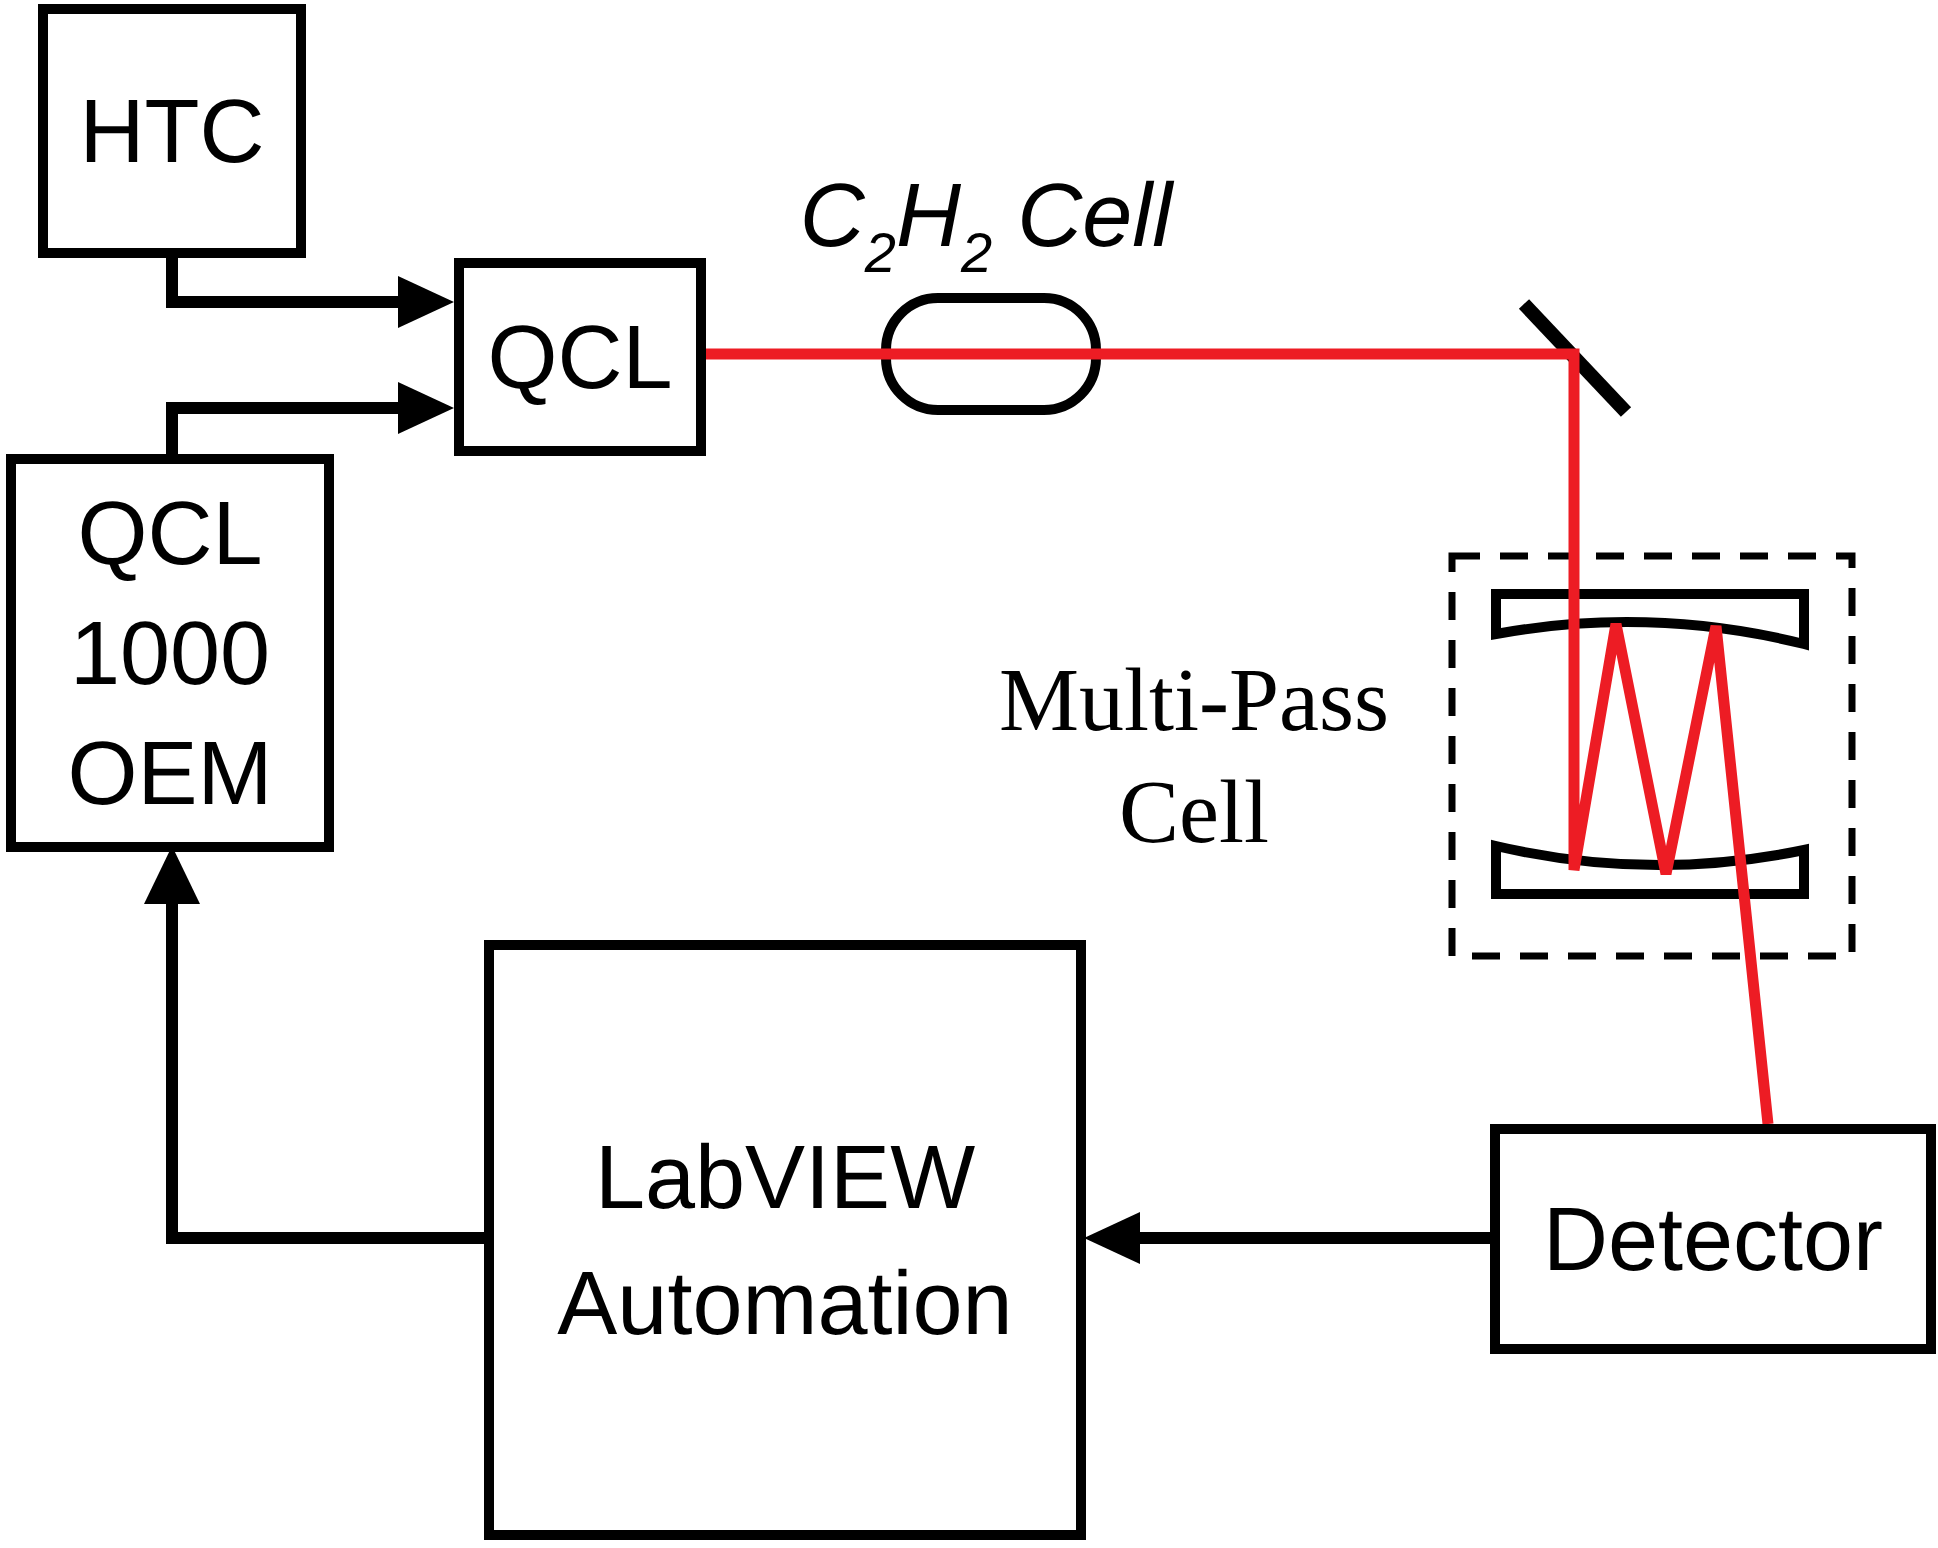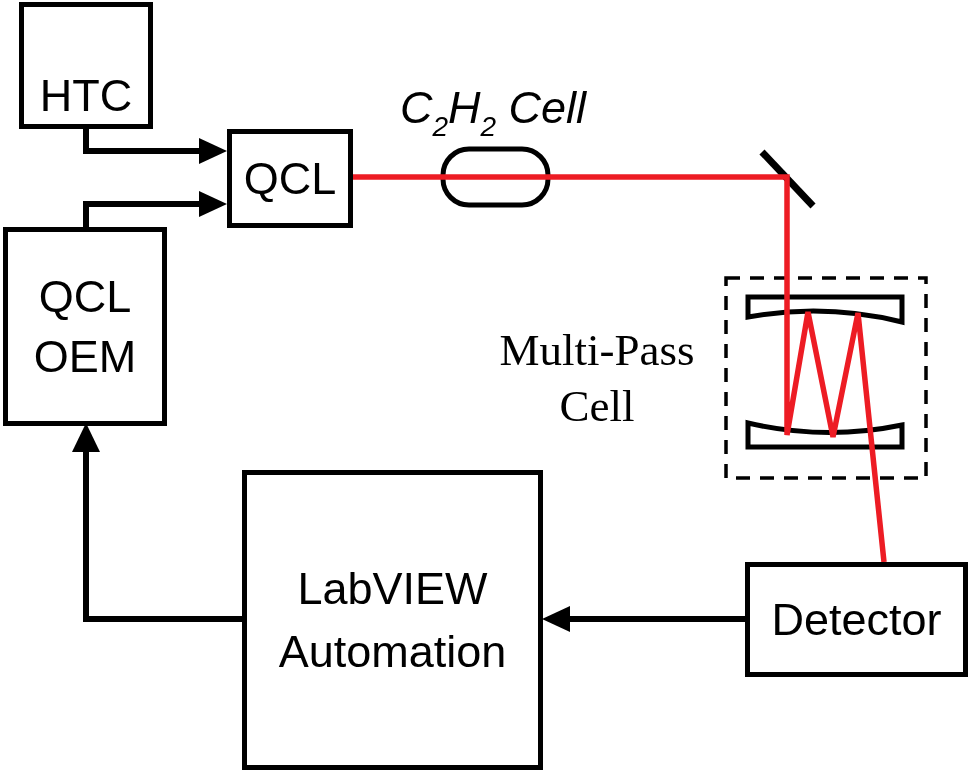--- a/index.html
+++ b/index.html
@@ -47,21 +47,21 @@
     white-space: nowrap;
     z-index: 3;
   }
   .freelabel sub.s {
     font-size: 28px;
     vertical-align: baseline;
     position: relative;
     top: 13px;
     line-height: 0;
   }
-  #box-htc { left: 19px; top: 2px; width: 134px; height: 127px; line-height: 57px; justify-content: flex-end; }
+  #box-htc { left: 19px; top: 2px; width: 134px; height: 127px; line-height: 57px; }
   #box-qcl { left: 227px; top: 129px; width: 126px; height: 99px; }
   #box-oem { left: 3px; top: 227px; width: 164px; height: 199px; line-height: 60px; }
   #box-labview { left: 242px; top: 470px; width: 301px; height: 300px; line-height: 63px; }
   #box-detector { left: 745px; top: 562px; width: 223px; height: 115px; }
   #label-c2h2 { left: 343px; top: 80px; width: 300px; font-style: italic; }
   #label-multipass { left: 447px; top: 322px; width: 300px; font-family: Liberation Serif, serif; }
   svg { display: block; }
 </style>
 </head>
 <body>
@@ -102,20 +102,21 @@
   <div class="box" id="box-htc">
     <div>HTC</div>
   </div>
 
   <div class="box" id="box-qcl">
     <div>QCL</div>
   </div>
 
   <div class="box" id="box-oem">
     <div>QCL</div>
+    <div>1000</div>
     <div>OEM</div>
   </div>
 
   <div class="box" id="box-labview">
     <div>LabVIEW</div>
     <div>Automation</div>
   </div>
 
   <div class="box" id="box-detector">
     <div>Detector</div>

